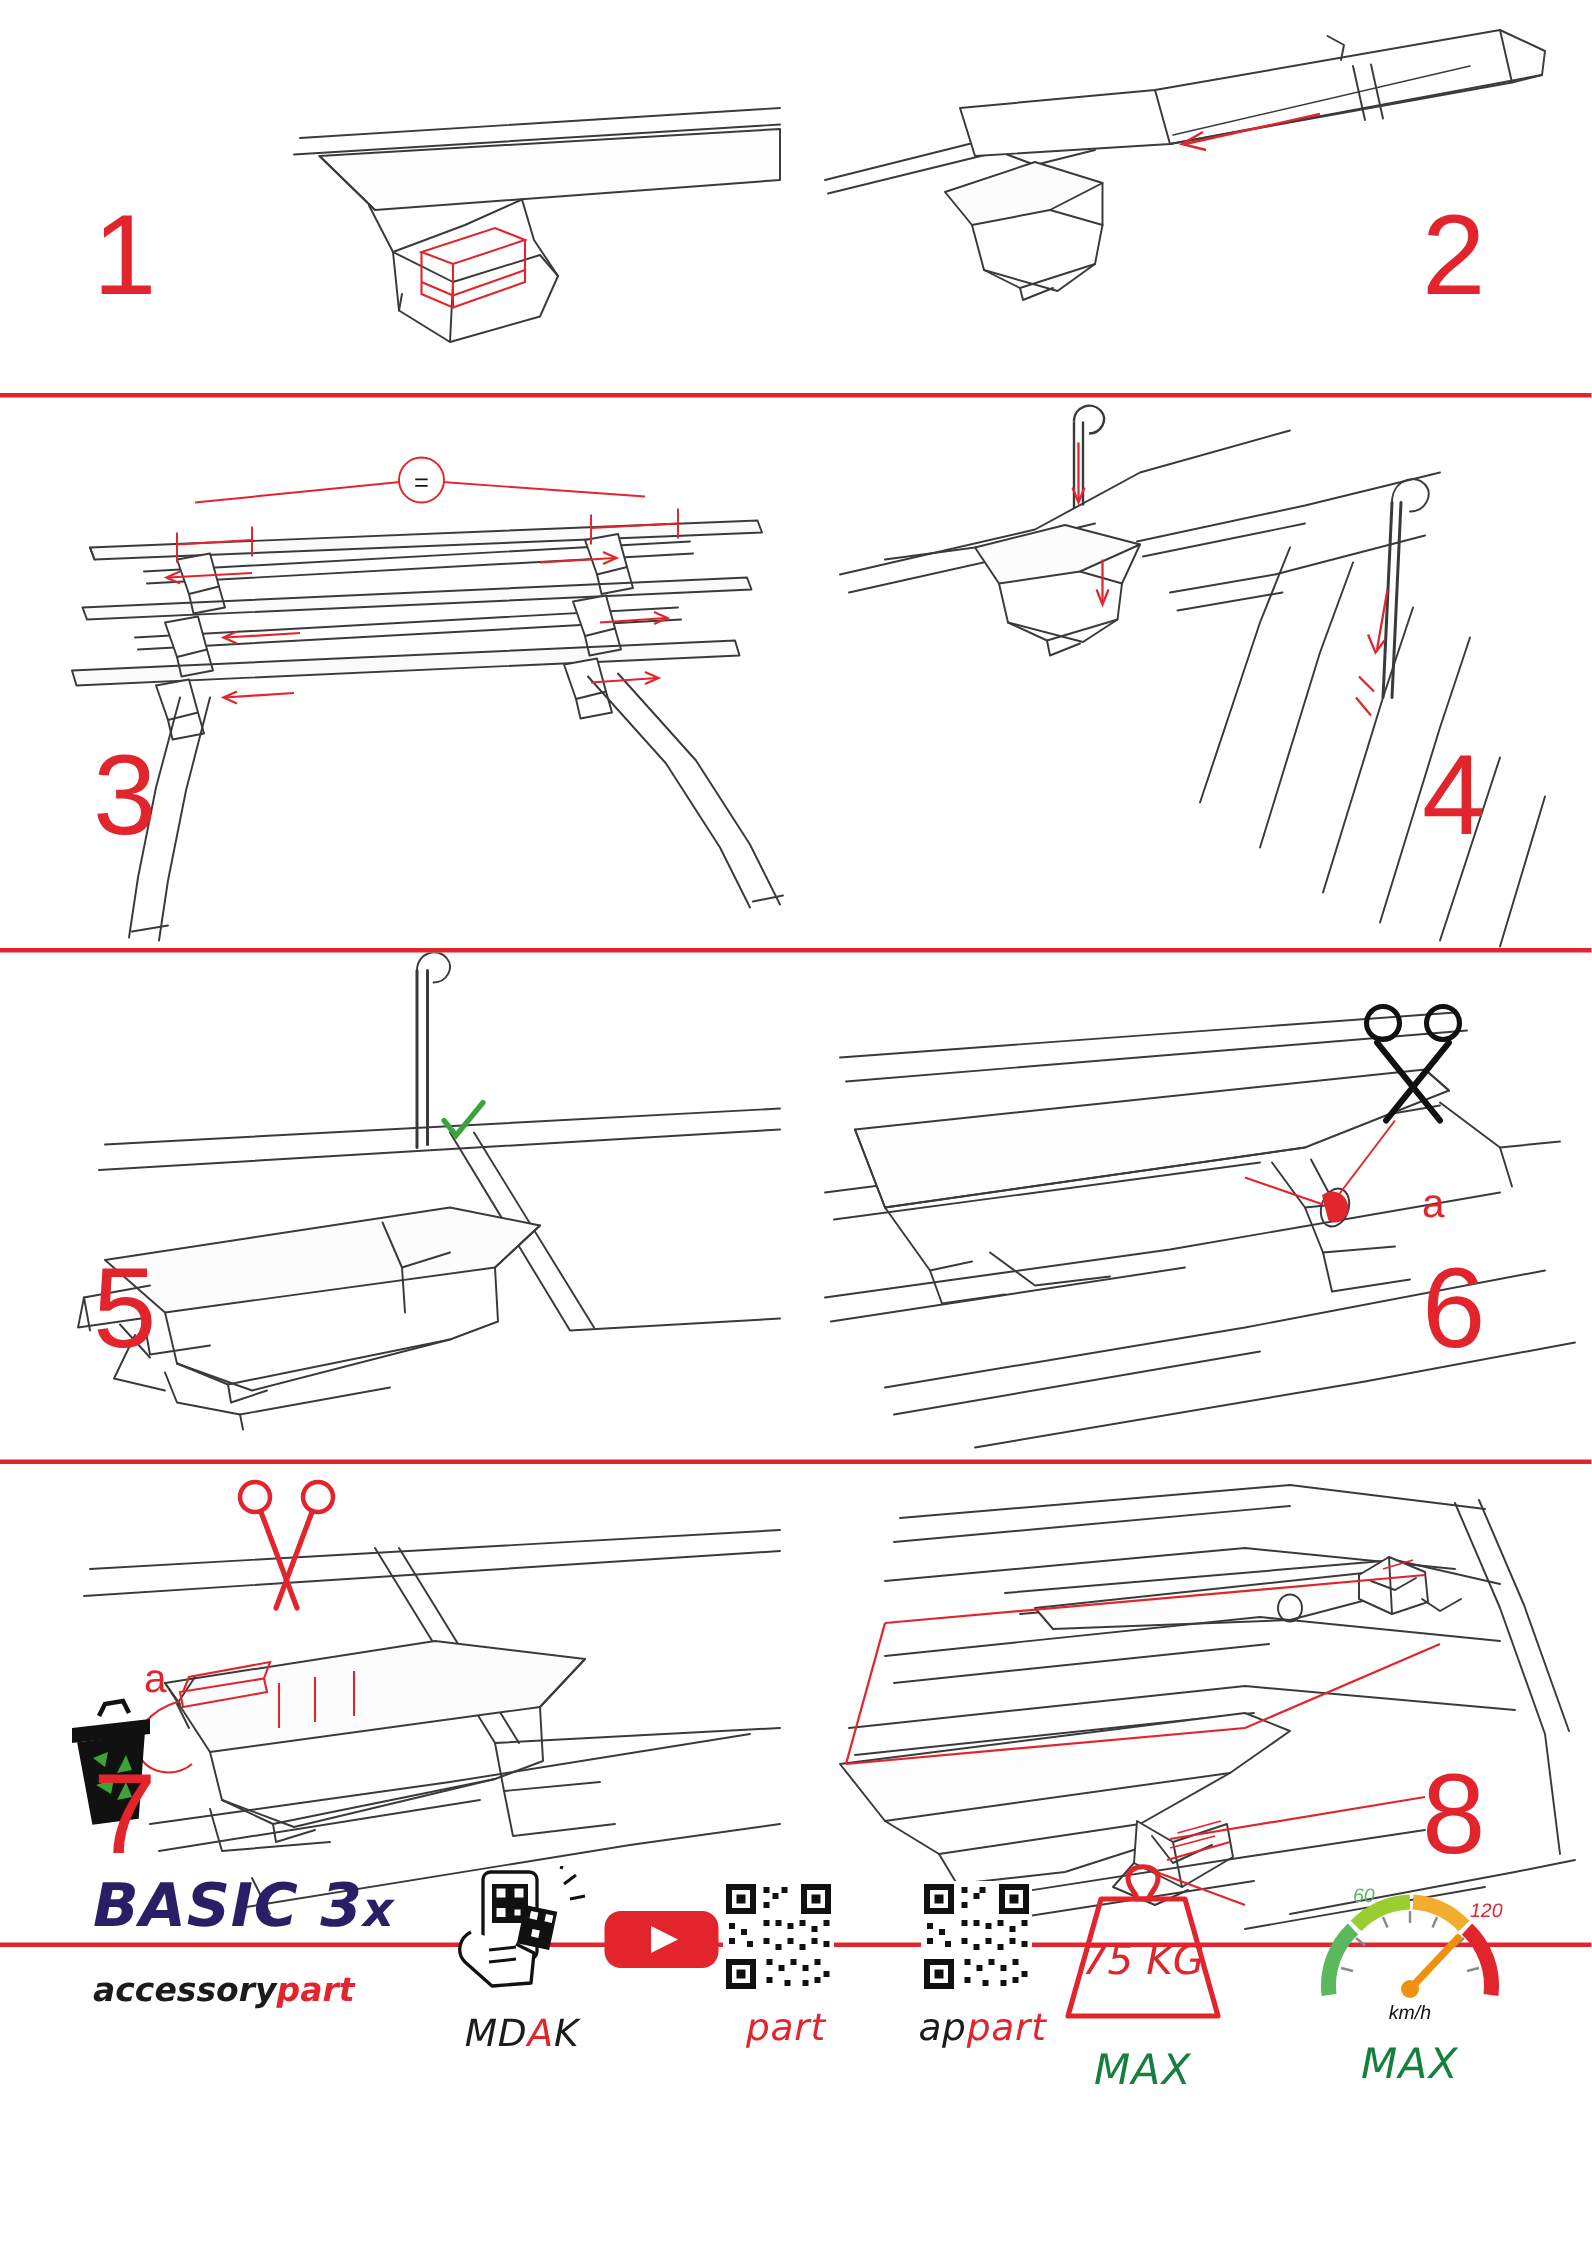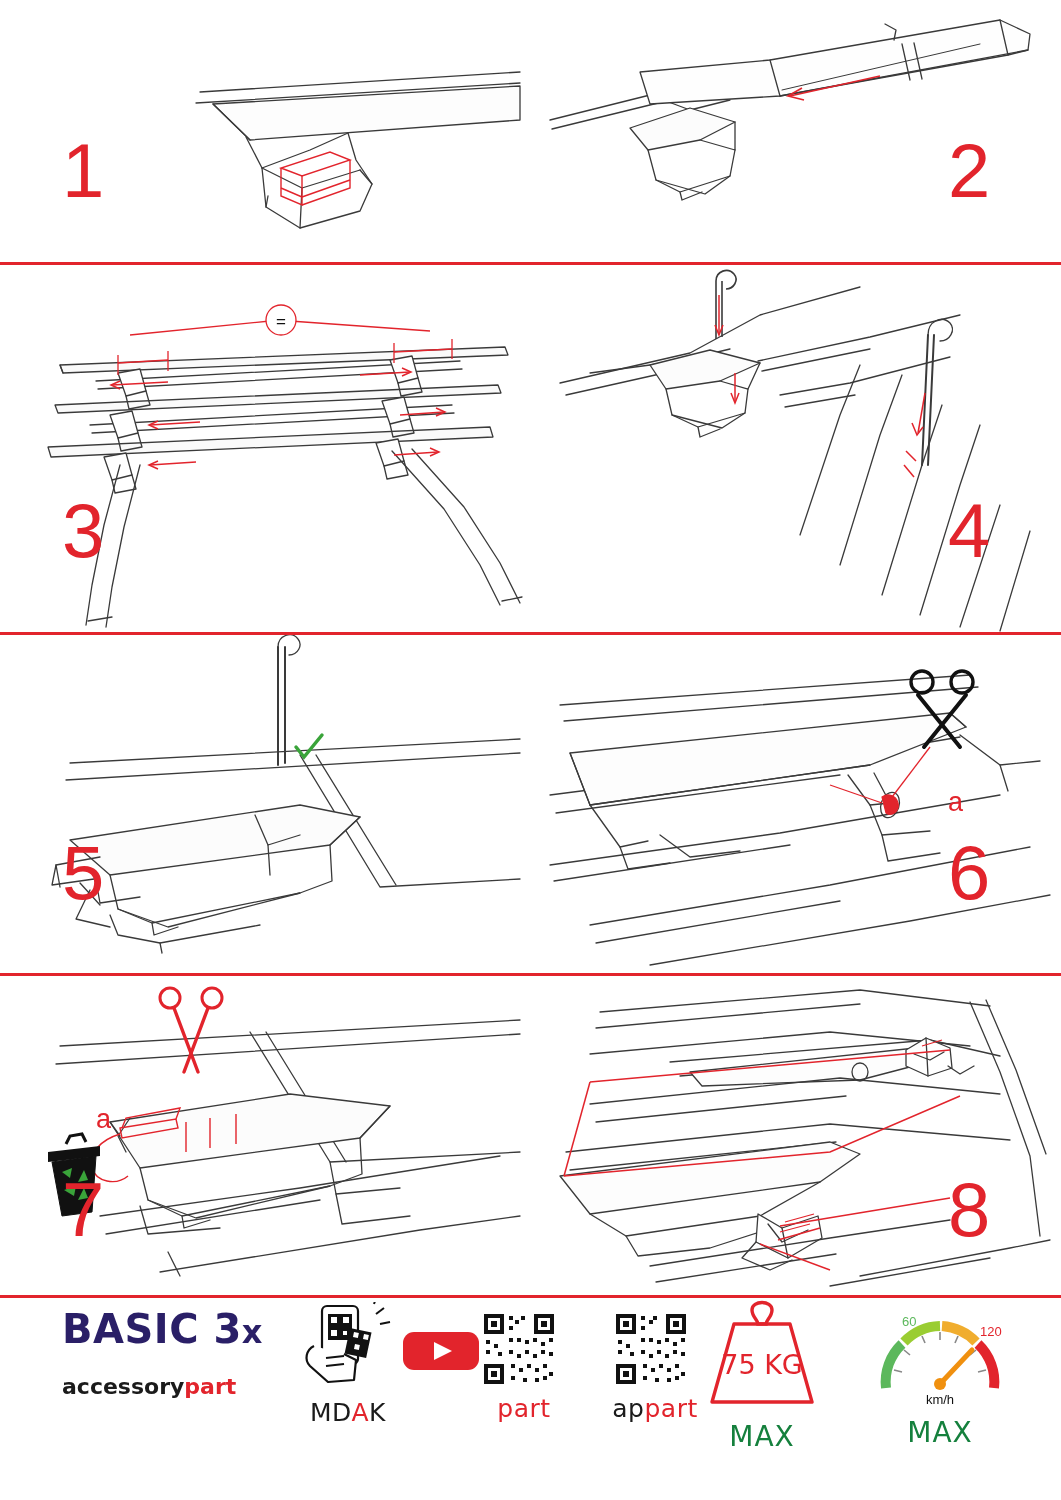--- a/index.html
+++ b/index.html
@@ -50,23 +50,24 @@
     letter-spacing: 0px;
     user-select: none;
   }
 
   .art { position: absolute; left: 0; top: 0; }
 
   
   .footer {
     position: absolute;
     left: 0;
-    top: 1282px;
+    top: 1224px;
     width: 1061px;
     height: 164px;
+    font-style: italic;
   }
   .brand-block {
     position: absolute;
     left: 62px;
     top: 25px;
     width: 215px;
   }
   .brand-title {
     font-family: "DejaVu Sans", sans-serif;
     font-weight: 700;

